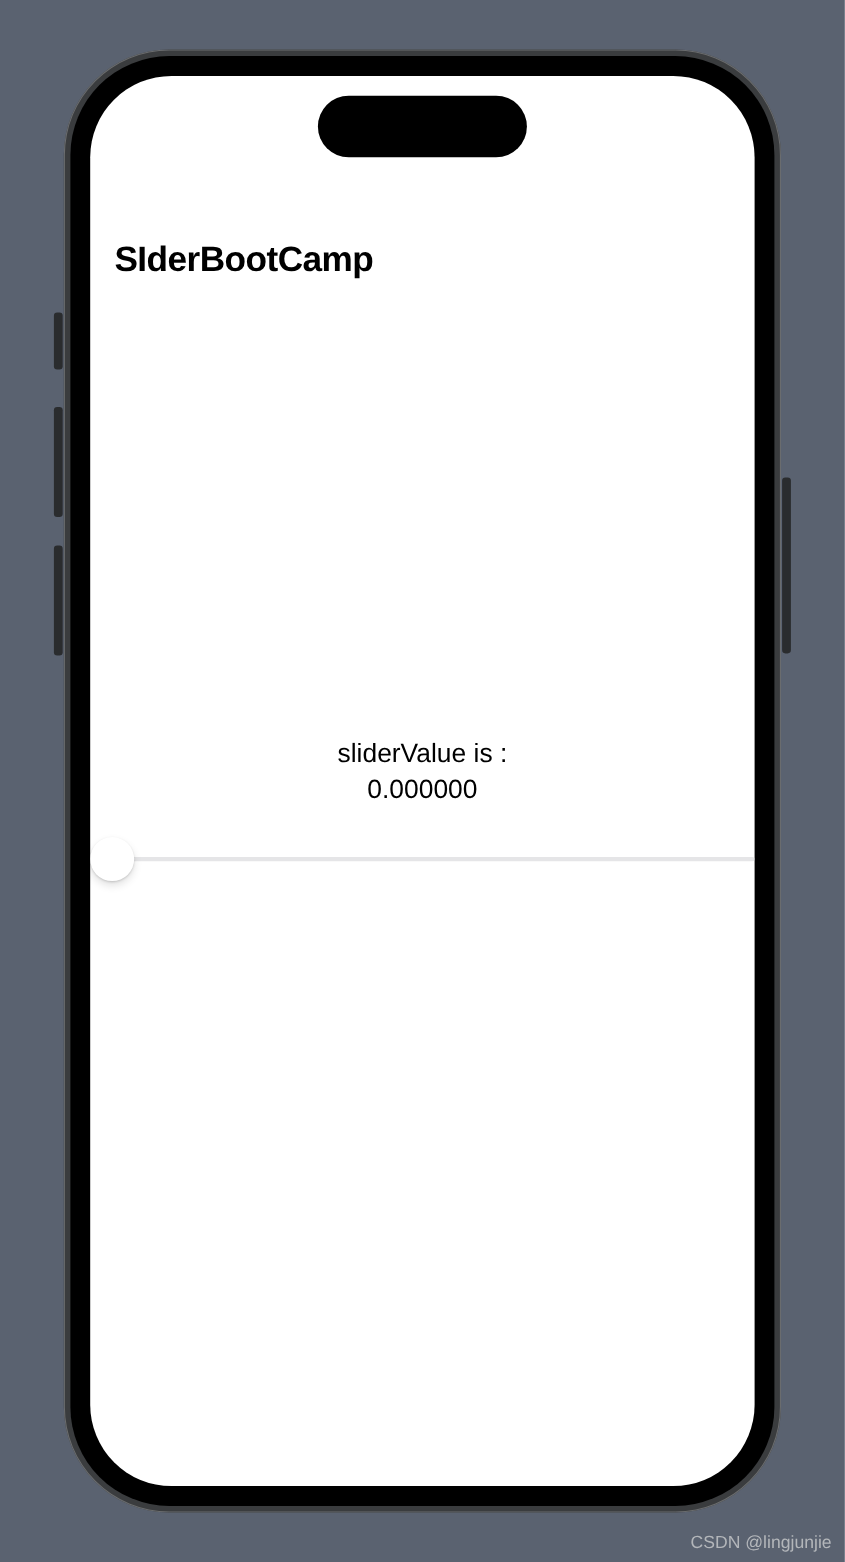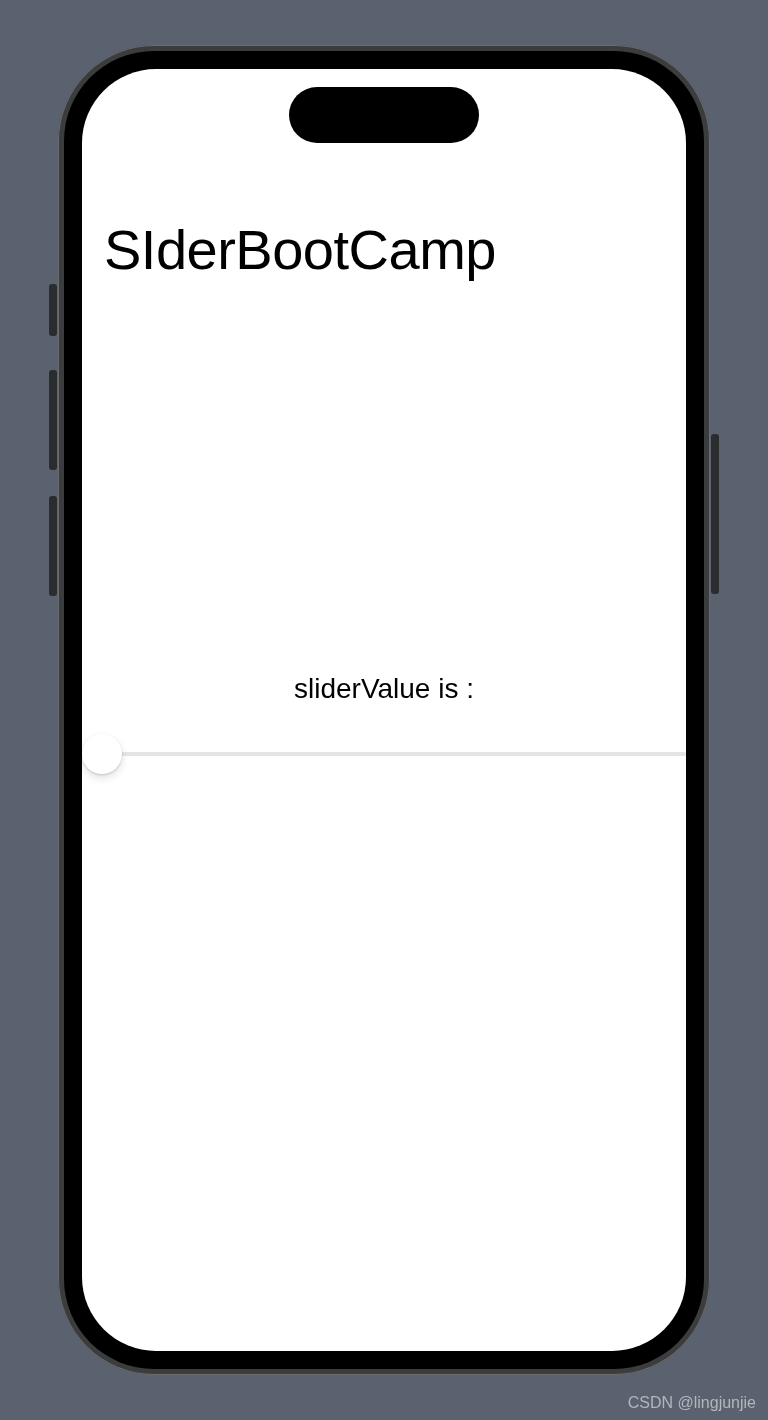--- a/index.html
+++ b/index.html
@@ -71,35 +71,35 @@
       bottom: 0;
       display: flex;
       flex-direction: column;
     }
     .navbar {
       padding-top: 148px;
       padding-left: 22px;
       padding-right: 22px;
     }
     .nav-title {
-      font-size: 56px;
-      font-weight: 400;
+      font-size: 32px;
+      font-weight: 700;
       letter-spacing: -0.5px;
       color: #000;
     }
     .main-area {
       position: absolute;
       top: 50%;
       left: 0;
       right: 0;
       transform: translateY(-40px);
       text-align: center;
     }
     .slider-label {
-      font-size: 28px;
+      font-size: 24px;
       color: #000;
       line-height: 1.35;
     }
     .slider-value {
       font-size: 24px;
       color: #000;
       line-height: 1.35;
     }
     .slider-container {
       position: relative;
@@ -148,20 +148,21 @@
 <div class="phone-frame">
   <div class="phone-inner">
     <div class="screen">
       <div class="dynamic-island"></div>
       <div class="content">
         <div class="navbar">
           <div class="nav-title">SIderBootCamp</div>
         </div>
         <div class="main-area">
           <div class="slider-label">sliderValue is :</div>
+          <div class="slider-value">0.000000</div>
           <div class="slider-container">
             <div class="slider-track"></div>
             <div class="slider-thumb"></div>
           </div>
         </div>
       </div>
     </div>
   </div>
 </div>
 

